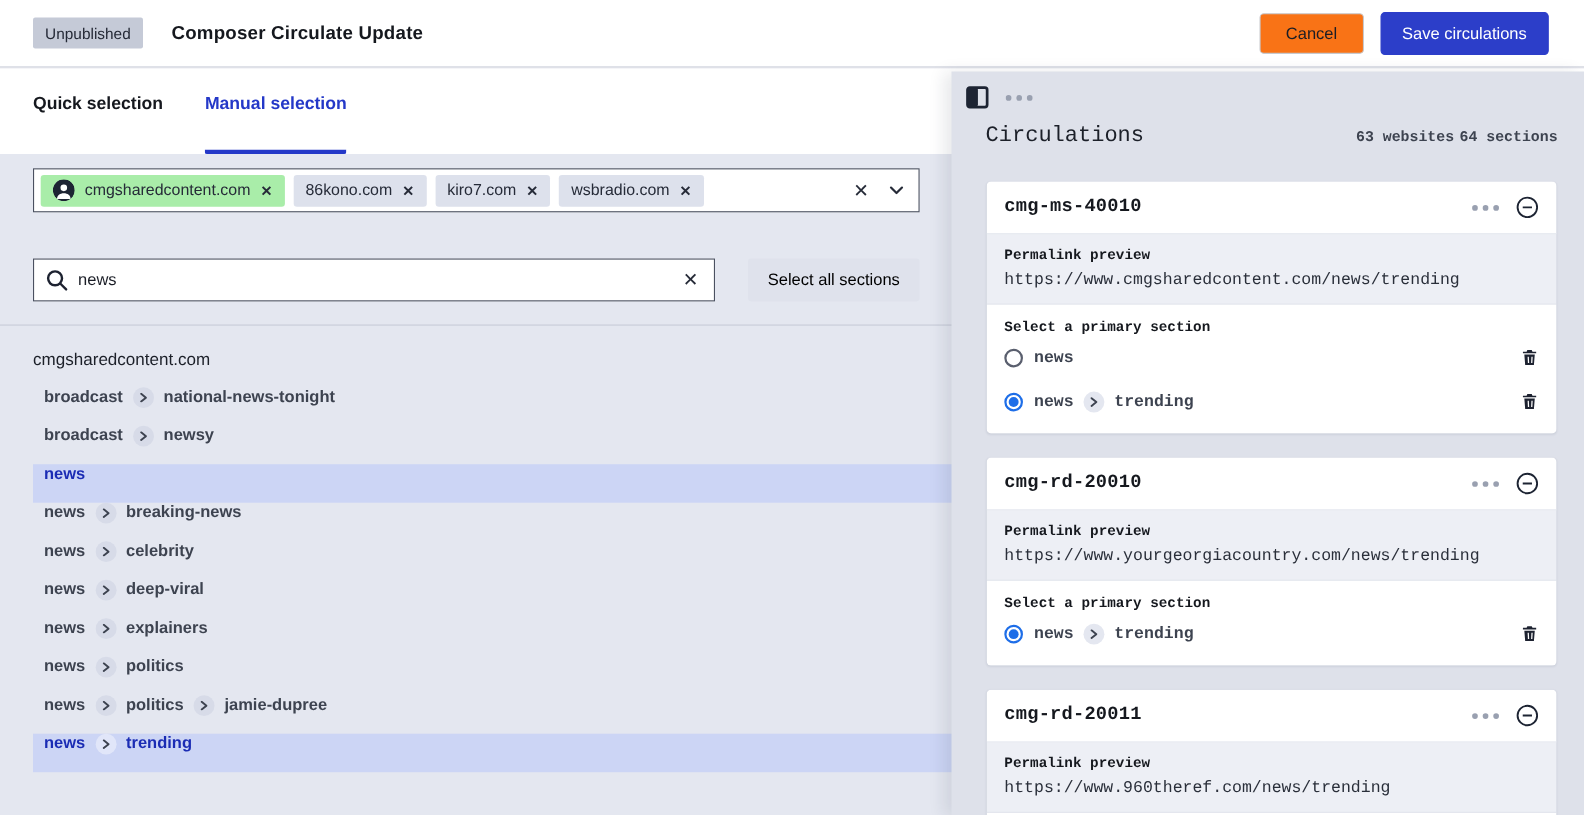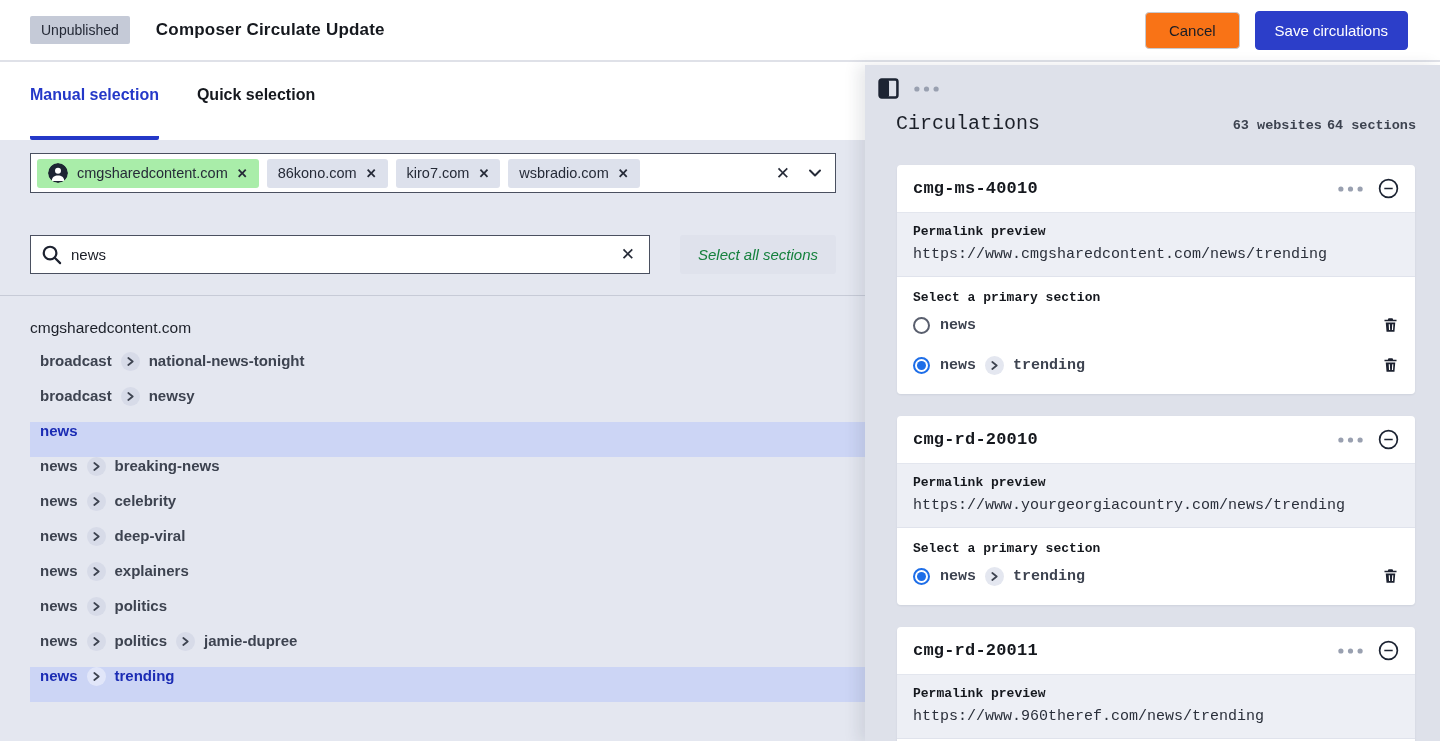--- a/index.html
+++ b/index.html
@@ -60,21 +60,21 @@
   .search-row { margin-top:42px; display:flex; align-items:center; }
   .search-box {
     width:620px; height:39px; background:#fff; border:1px solid #4a5060;
     display:flex; align-items:center; padding:0 14px 0 9px; gap:8px;
   }
   .search-box input {
     border:none; outline:none; flex:1; font-family:inherit; font-size:15px; color:#1a1d26; background:transparent;
   }
   .btn-tonal {
     margin-left:30px; width:156px; height:39px; background:#dfe2ec; border:none;
-    color:#15803d; font-size:15px; border-radius:3px;font-style:italic;
+    color:#000000; font-size:15px; border-radius:3px;
   }
 
   .divider { margin:21px -30px 0; border-top:1px solid #c7cbd7; }
 
   .site-header { margin-top:21px; display:flex; align-items:center; }
   .site-name { font-size:15.5px; color:#1c2029; }
   .site-header .right { margin-left:auto; display:flex; align-items:center; gap:24px; }
   .count-text { font-size:15px; color:#1c2029; }
   .count-link { font-size:15px; color:#2438c8; cursor:pointer; }
   .icon-btn { background:none; border:none; cursor:pointer; display:flex; align-items:center; padding:0; }
@@ -131,22 +131,22 @@
 
 <header class="topbar">
   <span class="badge">Unpublished</span>
   <span class="page-title">Composer Circulate Update</span>
   <span class="spacer"></span>
   <button class="btn btn-secondary">Cancel</button>
   <button class="btn btn-primary">Save circulations</button>
 </header>
 
 <nav class="tabs-row">
+  <div class="tab">Quick selection</div>
   <div class="tab active">Manual selection</div>
-  <div class="tab">Quick selection</div>
 </nav>
 
 <main class="content">
 
 
   <div class="multiselect">
     <span id="tags-host" style="display:flex;gap:8px;align-items:center;">
         <span class="tag green">
     <span class="avatar" style="display: flex;">
       <svg viewBox="0 0 24 24" width="20" height="20">

